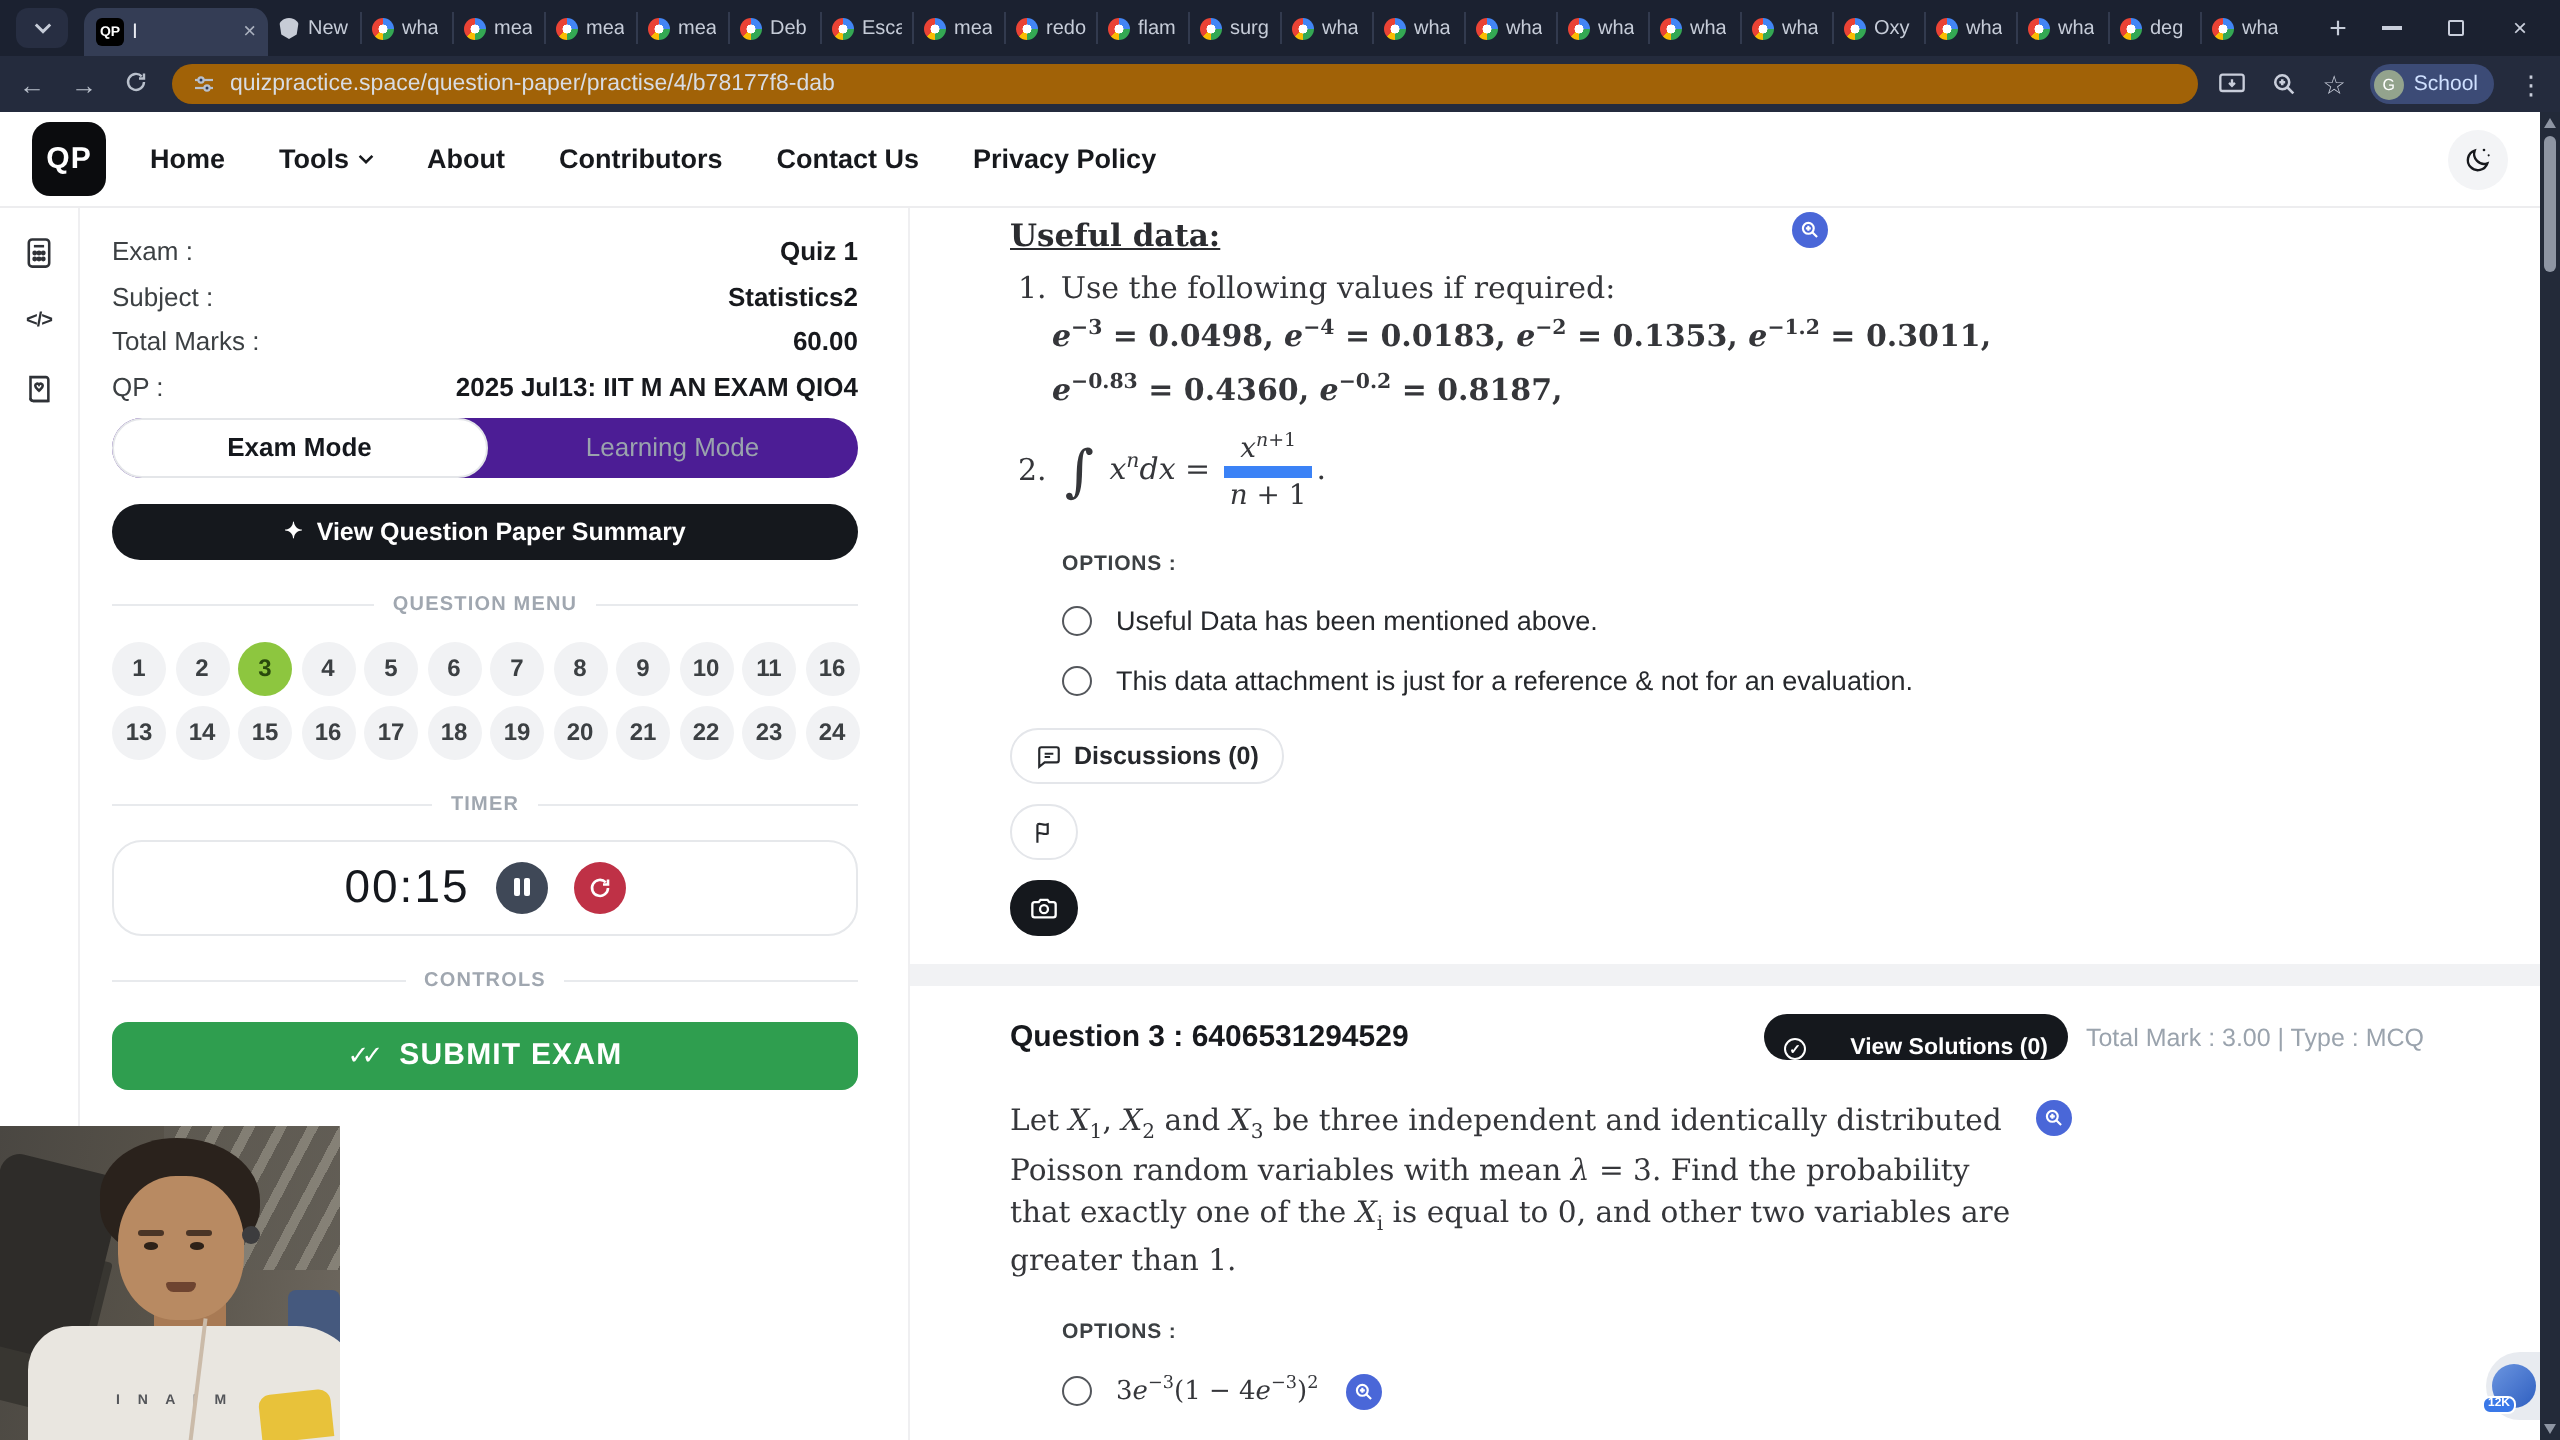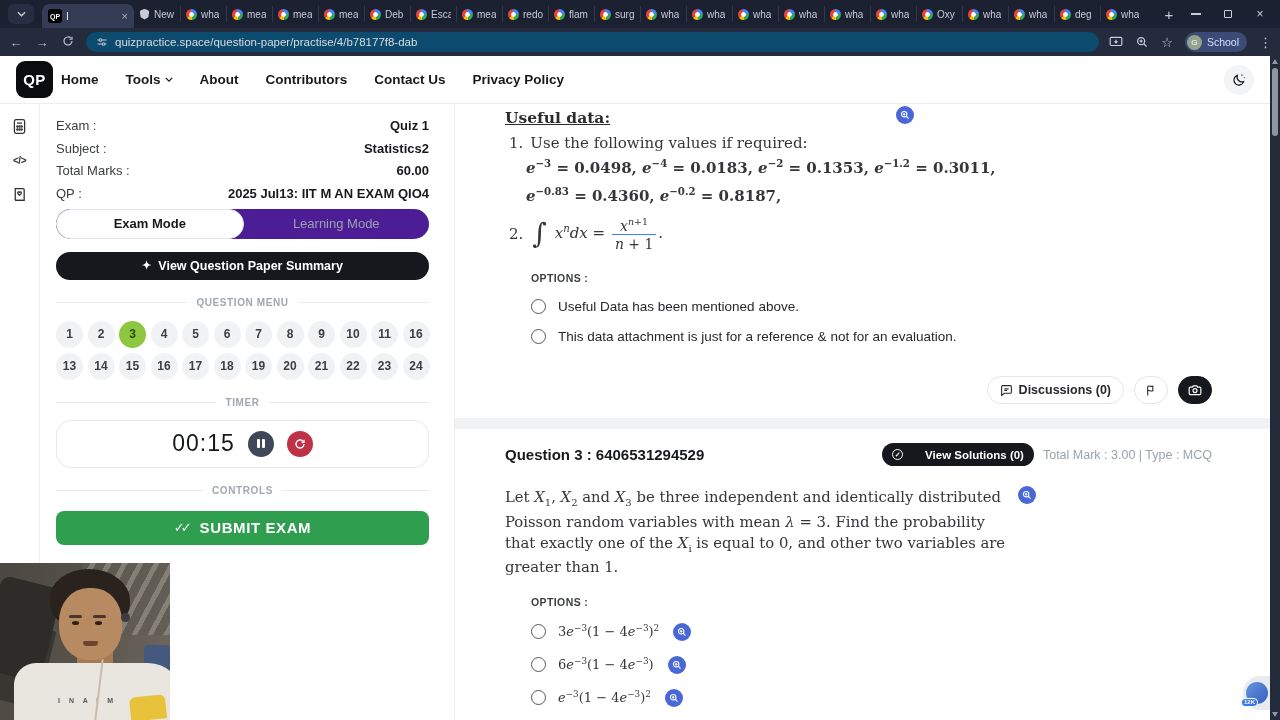--- a/index.html
+++ b/index.html
@@ -25,32 +25,32 @@
   .fav.brave { background:#c7ccd6; clip-path: polygon(50% 0, 95% 15%, 85% 80%, 50% 100%, 15% 80%, 5% 15%); }
   .newtab-btn { width:22px; color:#c6ccd8; font-size:15px; text-align:center; flex:none; margin-left:4px; }
   .winctrls { display:flex; align-items:center; gap:20px; padding:0 14px 0 10px; flex:none; }
   .wc { color:#c9cedb; display:flex; align-items:center; justify-content:center; width:12px; height:12px; font-size:12px; }
   .wc-min { width:10px; height:1.4px; background:#c9cedb; }
   .wc-max { width:8px; height:8px; border:1.3px solid #c9cedb; border-radius:1px; }
 
   
   .urlbar { position:absolute; top:28px; left:0; right:0; height:28px; background:#242b3d; display:flex; align-items:center; padding:0 8px; gap:10px; }
   .nav-ic { color:#b9c0cc; font-size:13px; width:16px; text-align:center; flex:none; }
-  .addr-pill { flex:1; height:20px; background:#0c4a6e; border-radius:10px; display:flex; align-items:center; padding:0 10px; gap:7px; min-width:0; }
+  .addr-pill { flex:1; height:20px; background:#a16207; border-radius:10px; display:flex; align-items:center; padding:0 10px; gap:7px; min-width:0; }
   .addr-text { color:#d8dce3; font-size:11.5px; white-space:nowrap; overflow:hidden; }
   .url-right { display:flex; align-items:center; gap:12px; flex:none; }
   .profile-pill { height:20px; background:#3c4b76; border-radius:10px; display:flex; align-items:center; gap:5px; padding:2px 8px 2px 2px; }
   .avatar { width:15px; height:15px; border-radius:50%; background:#93a38d; color:#fff; font-size:8px; display:flex; align-items:center; justify-content:center; }
   .profile-name { color:#cfe0ff; font-size:10.5px; }
   .menu-dots { color:#c9cedb; font-size:13px; }
 
   
   .siteheader { position:absolute; top:56px; left:0; right:10px; height:48px; background:#fff; border-bottom:1px solid #ededef; display:flex; align-items:center; padding:0 16px; }
   .qp-logo { width:37px; height:37px; background:#0b0c0e; border-radius:9px; color:#fff; font-weight:800; font-size:15px; display:flex; align-items:center; justify-content:center; letter-spacing:.5px; }
-  .mainnav { display:flex; align-items:center; gap:27px; margin-left:8px; }
+  .mainnav { display:flex; align-items:center; gap:27px; margin-left:22px; }
   .nav-item { font-size:13.5px; color:#17191d; font-weight:600; display:flex; align-items:center; gap:4px; }
   .theme-btn { margin-left:auto; width:30px; height:30px; border-radius:50%; background:#f3f4f6; display:flex; align-items:center; justify-content:center; }
 
   
   .content { position:absolute; top:104px; left:0; bottom:0; right:10px; display:flex; }
   .iconstrip { width:40px; border-right:1px solid #efeff1; display:flex; flex-direction:column; align-items:center; padding-top:12px; gap:14px; flex:none; }
   .strip-ic { width:20px; height:20px; display:flex; align-items:center; justify-content:center; color:#2f3237; }
   .code-ic { font-size:10px; font-weight:800; color:#2f3237; letter-spacing:-.5px; }
 
   .sidebar { width:415px; flex:none; border-right:1px solid #efeff1; padding:14px 25px 0 16px; }
@@ -84,36 +84,36 @@
   .zoom-btn { width:18px; height:18px; border-radius:50%; background:#4a67d8; border:none; display:flex; align-items:center; justify-content:center; flex:none; }
   .ud-zoom { position:absolute; left:391px; top:-2px; }
   .ud-item { margin-top:7px; font-size:15px; display:flex; gap:7px; padding-left:4px; }
   .li-no { font-family:"DejaVu Serif","Liberation Serif",serif; color:#35363a; font-size:15px; }
   .ud-values { margin-top:4px; padding-left:21px; font-size:15px; line-height:1.45;font-weight:bold; }
   .int-row { margin-top:8px; align-items:center; }
   .intg { font-size:28px; font-weight:400; vertical-align:middle; margin:0 3px 0 2px; }
   sup { font-size:68%; } sub { font-size:68%; }
   .frac { display:inline-block; vertical-align:middle; text-align:center; font-size:93%; margin:0 2px; }
   .fnum { display:block; padding:0 3px 1px; }
-  .fden { display:block; border-top:1px solid #3b82f6; padding:1px 3px 0; }
+  .fden { display:block; border-top:6px solid #3b82f6; padding:1px 3px 0; }
   .opts-label { margin-top:20px; font-size:10.5px; font-weight:700; color:#3c4043; letter-spacing:.4px; padding-left:26px; }
   .radio-list { padding-left:26px; }
   .radio-row { display:flex; align-items:center; gap:12px; margin-top:15px; }
   .radio { width:15px; height:15px; border:1.6px solid #54575c; border-radius:50%; flex:none; }
   .radio-text { font-size:13.5px; color:#26282c; }
   .radio-math { font-family:"DejaVu Serif","Liberation Serif",serif; font-size:13px; color:#35363a; }
-  .actions-row { display:flex; justify-content:flex-end; align-items:flex-start; gap:10px; margin-top:32px; }
+  .actions-row { display:flex; justify-content:flex-end; align-items:flex-start; gap:10px; margin-top:16px;flex-direction:column; }
   .pill-btn { height:28px; border-radius:14px; border:1px solid #e4e6ea; background:#fff; display:flex; align-items:center; justify-content:center; gap:6px; font-size:12.5px; font-weight:600; color:#26282c; padding:0 12px; font-family:inherit; }
   .pill-icon-only { width:34px; padding:0; }
   .pill-dark { background:#15181d; border-color:#15181d; }
   .section-divider { height:11px; background:#f1f2f4; margin:14px -58px 0 -50px; }
   .q3-head { margin-top:14px; display:flex; align-items:center; }
   .q3-title { font-size:15px; font-weight:800; color:#17191d; }
   .q3-right { margin-left:auto; display:flex; align-items:center; gap:9px; }
-  .viewsol-btn { height:23px; background:#15181d; color:#fff; border:none; border-radius:12px; font-size:11.5px; font-weight:700; display:flex; align-items:center; gap:22px; padding:0 10px; font-family:inherit; }
+  .viewsol-btn { height:23px; background:#15181d; color:#fff; border:none; border-radius:12px; font-size:11.5px; font-weight:700; display:flex; align-items:flex-end; gap:22px; padding:0 10px; font-family:inherit; }
   .chk-circ { width:11px; height:11px; border:1.2px solid #fff; border-radius:50%; display:flex; align-items:center; justify-content:center; font-size:7px; }
   .q3-meta { font-size:12.5px; color:#9aa3ad; }
   .q-body { margin-top:20px; position:relative; }
   .q-text { font-family:"DejaVu Serif","Liberation Serif",serif; font-size:14.8px; line-height:1.44; color:#35363a; max-width:505px; }
   .q-zoom { position:absolute; left:513px; top:0; }
   .q-opts-label { margin-top:18px; }
   .math-zoom { margin-left:2px; }
 
   
   .webcam { position:absolute; left:0; top:563px; width:170px; height:157px; overflow:hidden; background:linear-gradient(100deg,#4a4742 0%, #575249 45%, #6e685f 100%); z-index:40; }

